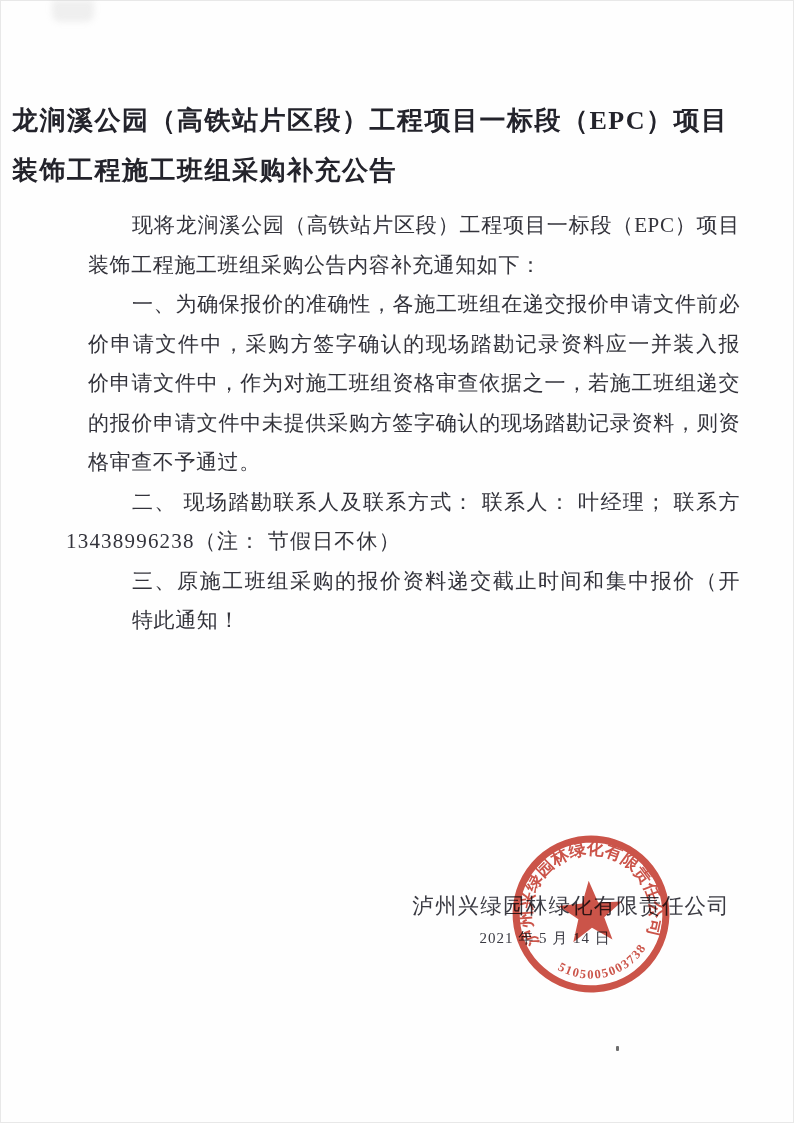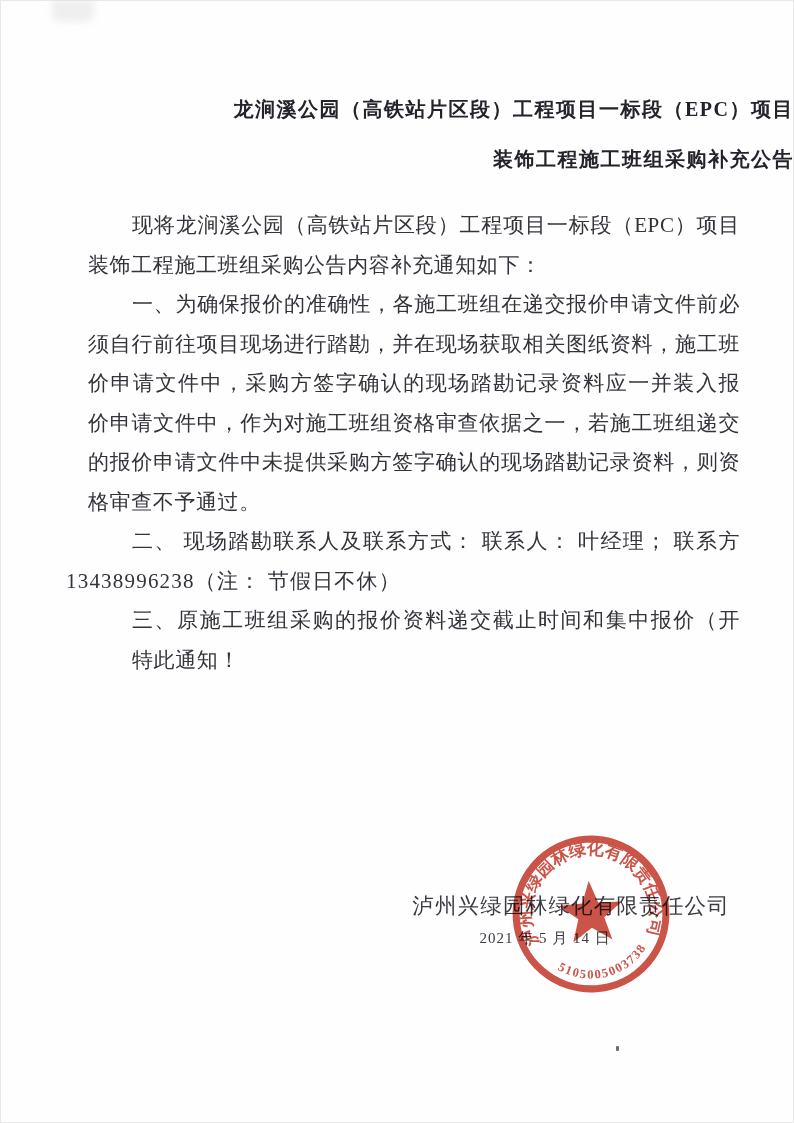--- a/index.html
+++ b/index.html
@@ -17,22 +17,22 @@
     position:absolute;left:52px;top:0;width:42px;height:22px;
     background:#c9c9c9;opacity:.28;filter:blur(3px);
     border-radius:0 0 8px 8px;
   }
   .speck{
     position:absolute;left:616px;top:1046px;width:3px;height:5px;
     background:#4a4a4a;opacity:.8;border-radius:1px;
   }
   .title{
     position:absolute;left:0;right:0;top:84px;
-    margin:0;text-align:right;
-    font-size:20px;font-weight:bold;color:#23232b;
+    margin:12px;text-align:left;
+    font-size:26px;font-weight:bold;color:#23232b;
     letter-spacing:1.5px;line-height:50px;
   }
   .title .tline{display:block;}
   .doc-body{
     position:absolute;left:88px;top:206px;width:652px;
     font-size:21px;letter-spacing:.6px;color:#33333b;
   }
   .bline{
     height:39.5px;line-height:39.5px;white-space:nowrap;
   }
@@ -72,21 +72,20 @@
     <span class="tline">龙涧溪公园（高铁站片区段）工程项目一标段（EPC）项目</span>
     <span class="tline">装饰工程施工班组采购补充公告</span>
   </h1>
 
   <div class="doc-body">
 
     <div class="bline j indent">现将龙涧溪公园（高铁站片区段）工程项目一标段（EPC）项目</div>
     <div class="bline">装饰工程施工班组采购公告内容补充通知如下：</div>
 
     <div class="bline j indent">一、为确保报价的准确性，各施工班组在递交报价申请文件前必</div>
-    <div class="bline j">须自行前往项目现场进行踏勘，并在现场获取相关图纸资料，施工班</div>
     <div class="bline j">价申请文件中，采购方签字确认的现场踏勘记录资料应一并装入报</div>
     <div class="bline j">价申请文件中，作为对施工班组资格审查依据之一，若施工班组递交</div>
     <div class="bline j">的报价申请文件中未提供采购方签字确认的现场踏勘记录资料，则资</div>
     <div class="bline">格审查不予通过。</div>
 
     <div class="bline j indent">二、 现场踏勘联系人及联系方式： 联系人： 叶经理； 联系方式：</div>
     <div class="bline shift-left">13438996238（注： 节假日不休）</div>
 
     <div class="bline j indent">三、原施工班组采购的报价资料递交截止时间和集中报价（开标）</div>
 

